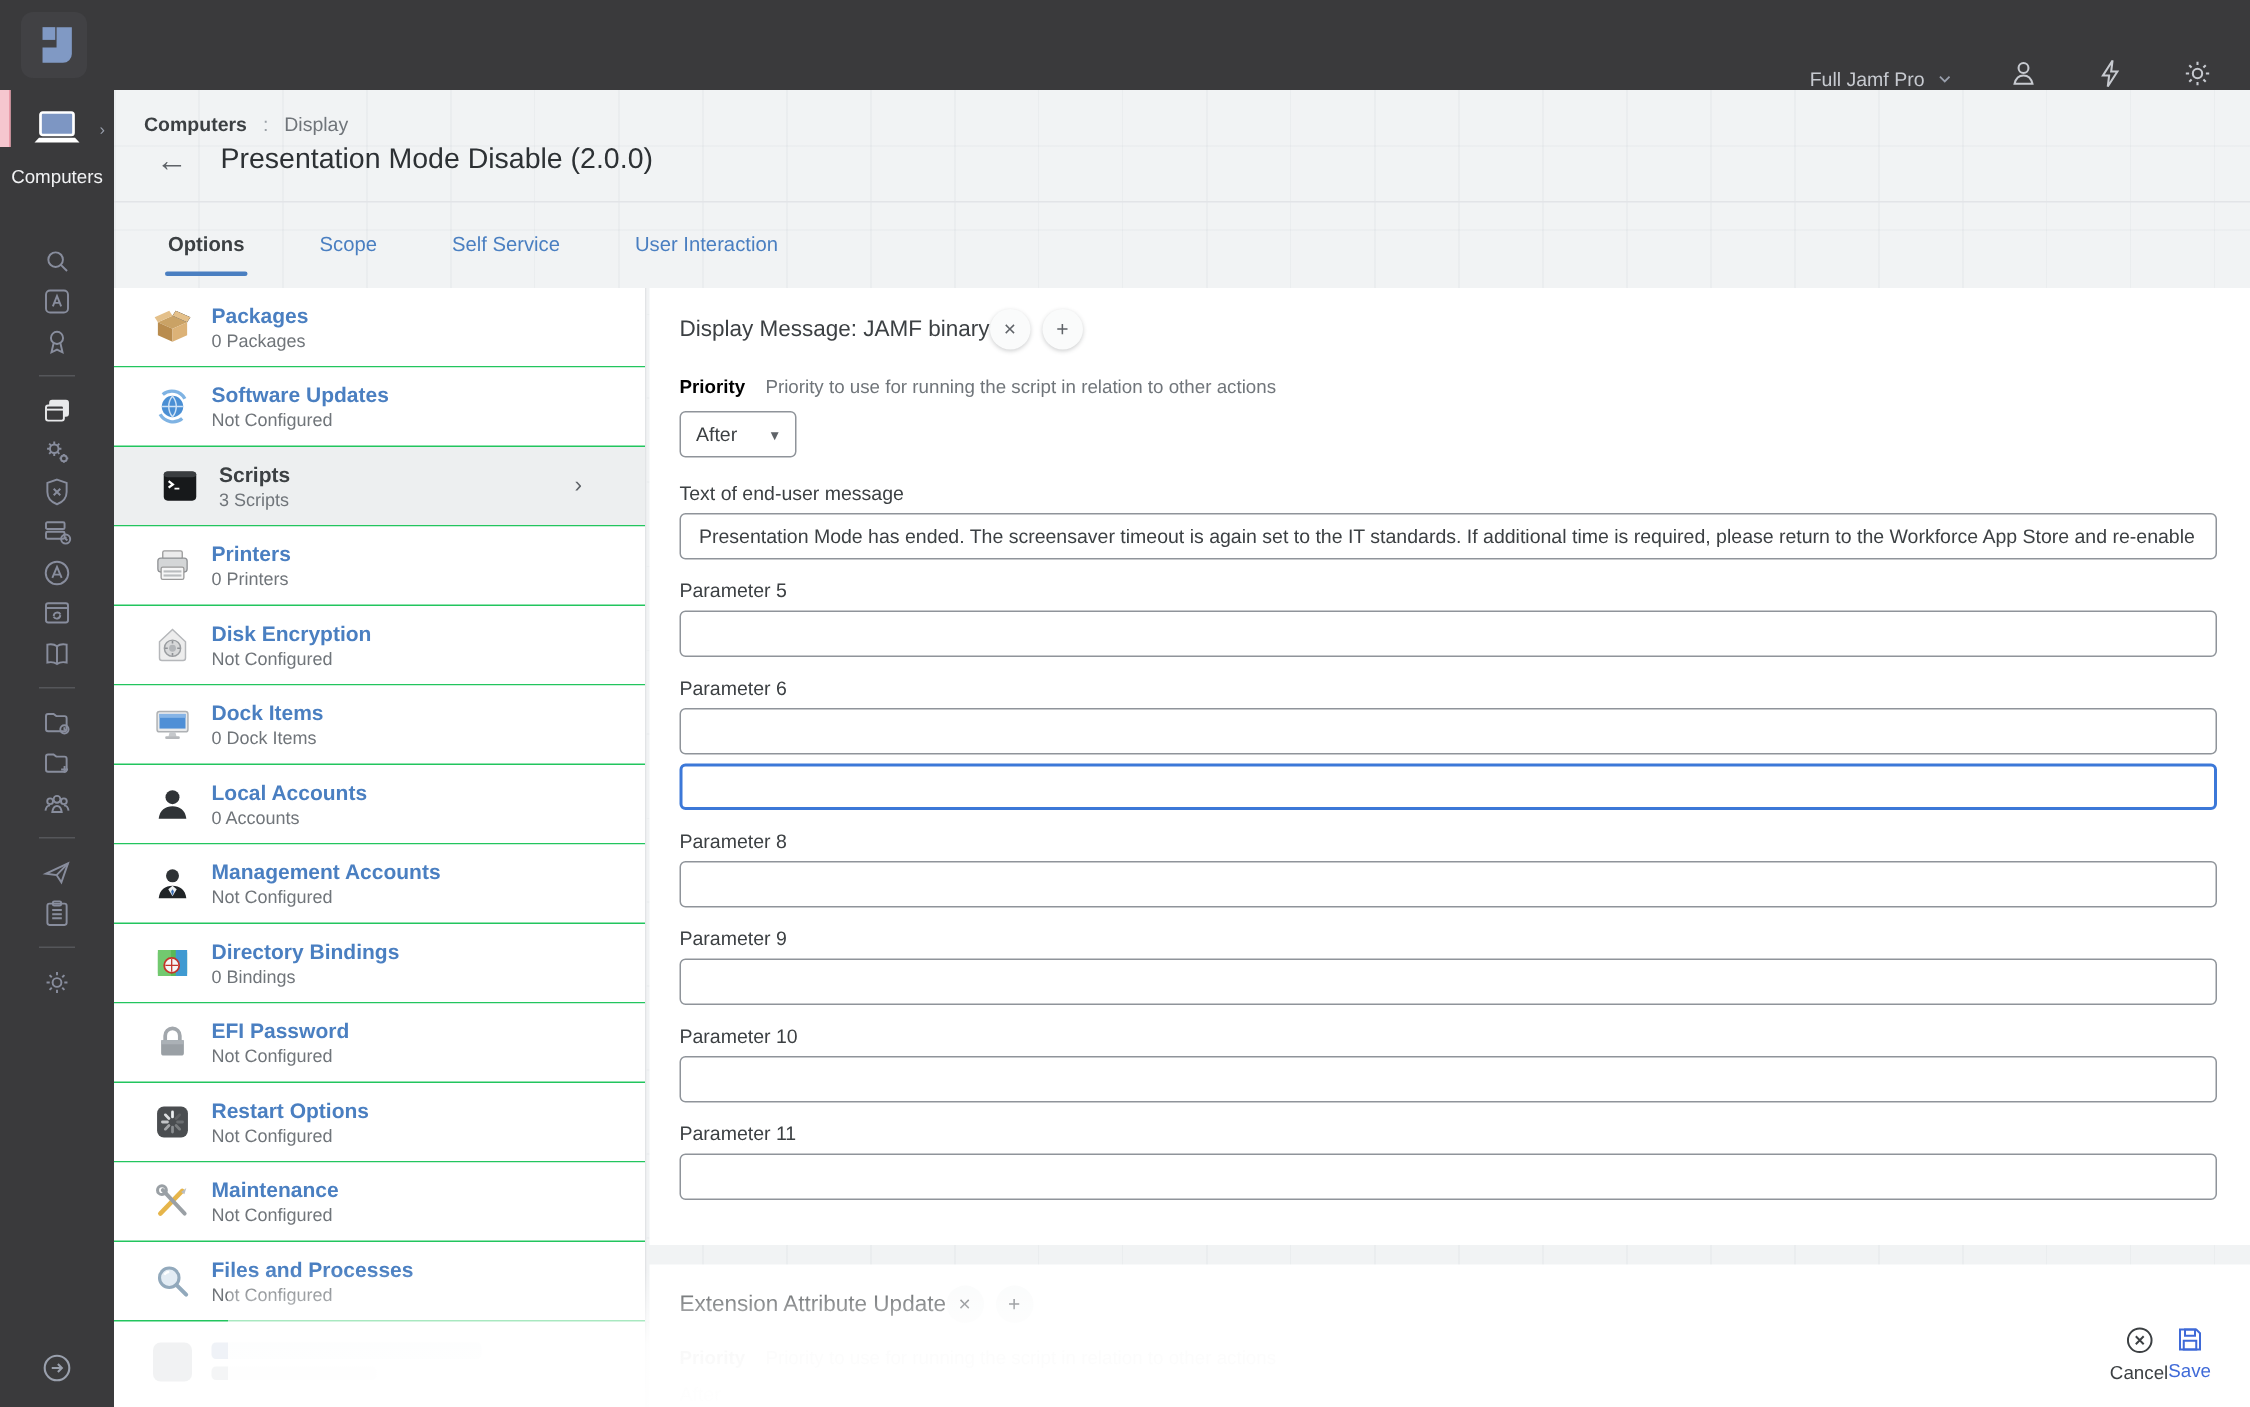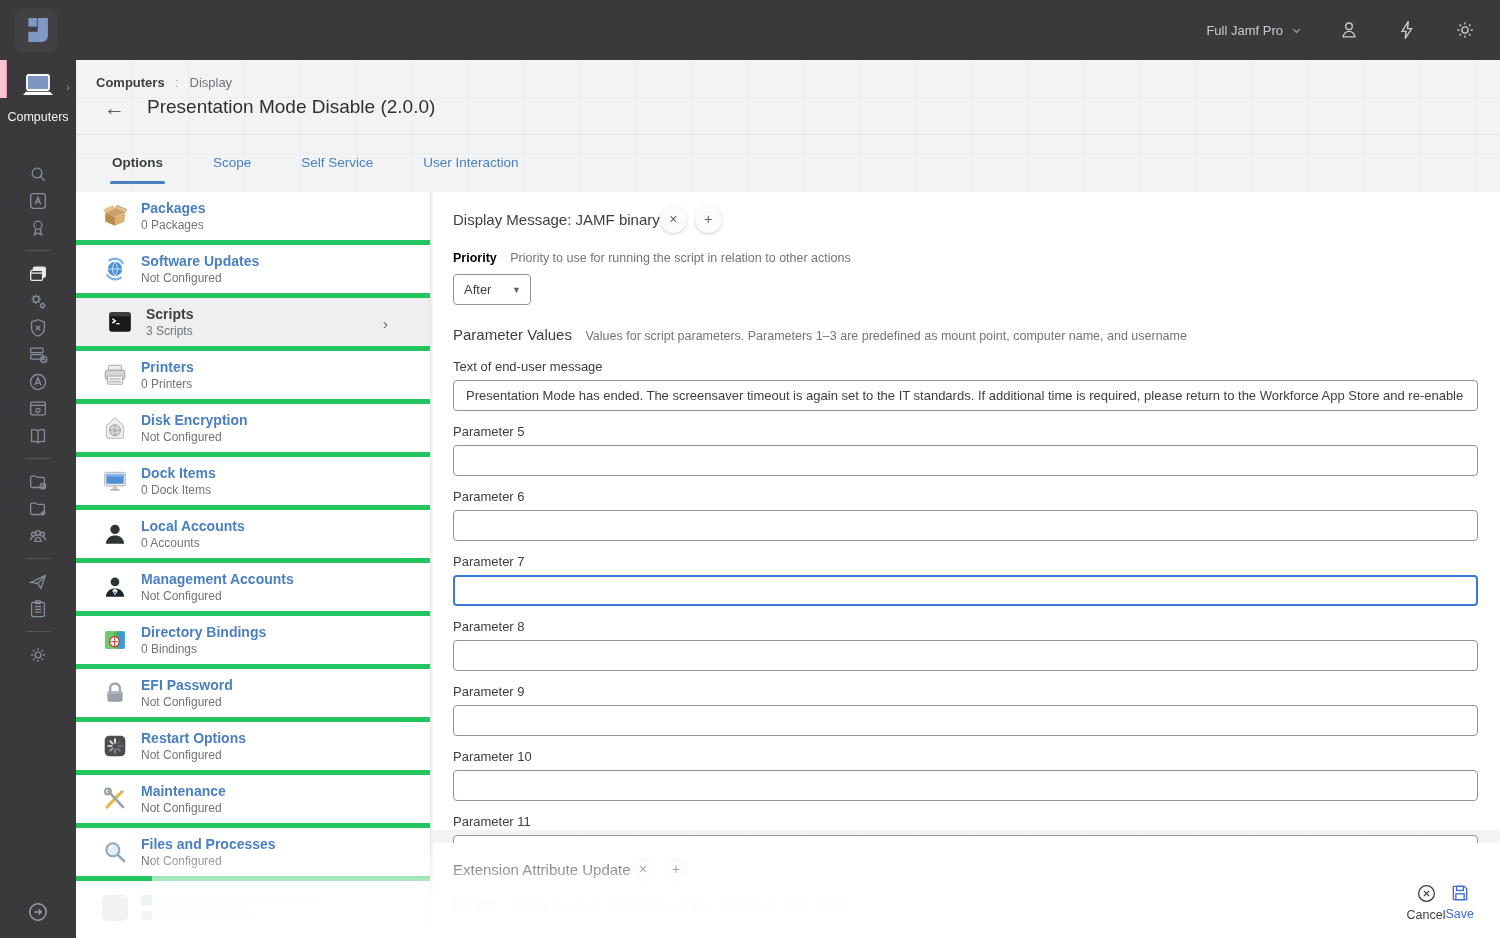--- a/index.html
+++ b/index.html
@@ -1,21 +1,21 @@
 <!DOCTYPE html>
 <html><head>
 <meta charset="utf-8">
 <style>
   * { margin:0; padding:0; box-sizing:border-box; }
   html,body { width:1500px; height:938px; overflow:hidden; font-family:"Liberation Sans", sans-serif; background:#eef0f1; }
 
   
   .topbar { position:absolute; left:0; top:0; right:0; height:60px; background:#3a3a3c; z-index:40; display:flex; align-items:center; }
   .logo-tile { position:absolute; left:14px; top:8px; width:44px; height:44px; border-radius:8px; background:#414144; display:flex; align-items:center; justify-content:center; }
-  .topbar-right { position:absolute; right:24px; top:0; height:60px; display:flex; align-items:center; gap:36px; }
+  .topbar-right { position:absolute; right:24px; top:0; height:60px; display:flex; align-items:flex-end; gap:36px; }
   .env-switcher { display:flex; align-items:center; gap:8px; color:#c7cad0; font-size:13px; cursor:pointer; }
   .tb-icon { width:22px; height:22px; display:block; }
 
   
   .rail { position:absolute; left:0; top:0; width:76px; height:938px; background:#3a3a3c; z-index:30; }
   .pink-strip { position:absolute; left:0; top:40px; width:7px; height:58px; background:#f5c6cf; border-right:1px solid #e99aa8; }
   .rail-computers { position:absolute; left:0; top:72px; width:76px; text-align:center; cursor:pointer; }
   .rail-computers .lap-wrap { position:relative; display:inline-block; }
   .rail-computers .chev { position:absolute; right:-14px; top:9px; color:#9aa0ad; font-size:11px; }
   .rail-computers .lbl { margin-top:6px; color:#f2f3f5; font-size:12.5px; }
@@ -43,21 +43,21 @@
 
   .tabbar { position:absolute; left:0; top:75px; right:0; height:55px; display:flex; align-items:center; padding-left:34px; gap:46px; }
   .tab { font-size:13.5px; color:#4a7fc1; cursor:pointer; position:relative; padding:18px 2px; }
   .tab.active { color:#3c4043; font-weight:700; }
   .tab.active::after { content:""; position:absolute; left:0; right:0; bottom:4px; height:3px; background:#4a7fc1; border-radius:2px; }
 
   .content { position:absolute; left:0; top:130px; right:0; bottom:0; }
 
   
   .list-card { position:absolute; left:0; top:2px; width:355px; bottom:0; background:#fff; border-right:1px solid #e2e4e6; overflow:hidden; }
-  .pl-row { position:relative; height:53px; display:flex; align-items:center; padding-left:26px; border-bottom:5px solid #22c55e; cursor:pointer; background:#fff; }
+  .pl-row { position:relative; height:53px; display:flex; align-items:center; padding-left:26px; border-bottom:1px solid #22c55e; cursor:pointer; background:#fff; }
   .pl-row.selected { background:#edeff0;padding-left:31px; }
   .pl-icon { width:26px; height:26px; flex:0 0 26px; }
   .pl-icon svg { width:26px; height:26px; display:block; }
   .pl-text { margin-left:13px; }
   .pl-title { font-size:14px; font-weight:600; color:#4a7fc1; display:block; line-height:16px; }
   .pl-row.selected .pl-title { color:#3c4043; }
   .pl-sub { font-size:12px; color:#70757a; display:block; margin-top:2px; }
   .pl-chev { position:absolute; right:42px; top:17px; color:#5f6368; font-size:15px; display:none; }
   .pl-row.selected .pl-chev { display:block; }
   .pl-ghost { height:53px; display:flex; align-items:center; padding-left:26px; opacity:.16; }
@@ -468,37 +468,32 @@
       </div>
       <div class="form">
         <div class="field-label-row">
           <span class="flabel">Priority</span>
           <span class="fhelp">Priority to use for running the script in relation to other actions</span>
         </div>
         <div class="select-box">
           <span>After</span>
           <span class="select-caret">▼</span>
         </div>
-        <div class="section-row">
-          <span class="section-title">Parameter Values</span>
-          <span class="fhelp">Values for script parameters. Parameters 1–3 are predefined as mount point, computer name, and username</span>
-        </div>
         <div class="inp-label">Text of end-user message</div>
         <input class="txt-input" type="text" value="Presentation Mode has ended. The screensaver timeout is again set to the IT standards. If additional time is required, please return to the Workforce App Store and re-enable Presentatio" style="">
         <div id="param-fields">
             <div class="param-block">
               <div class="inp-label">Parameter 5</div>
               <input type="text" class="txt-input" style="">
             </div>
             <div class="param-block">
               <div class="inp-label">Parameter 6</div>
               <input type="text" class="txt-input" style="">
             </div>
             <div class="param-block">
-              <div class="inp-label">Parameter 7</div>
               <input type="text" class="txt-input focused" style="">
             </div>
             <div class="param-block">
               <div class="inp-label">Parameter 8</div>
               <input type="text" class="txt-input" style="">
             </div>
             <div class="param-block">
               <div class="inp-label">Parameter 9</div>
               <input type="text" class="txt-input" style="">
             </div>

